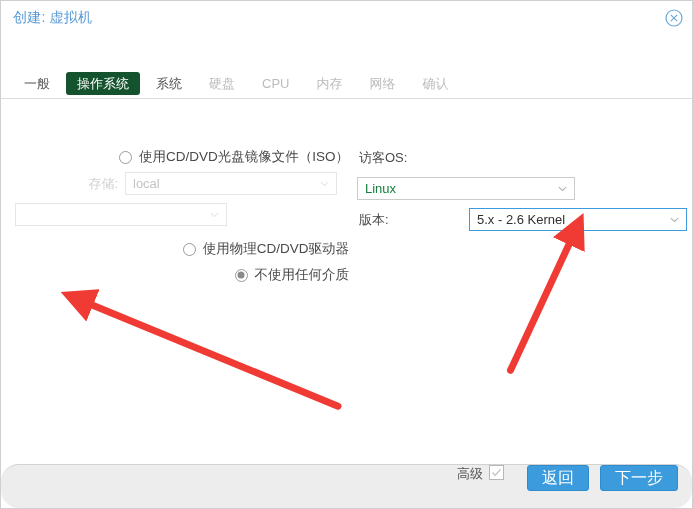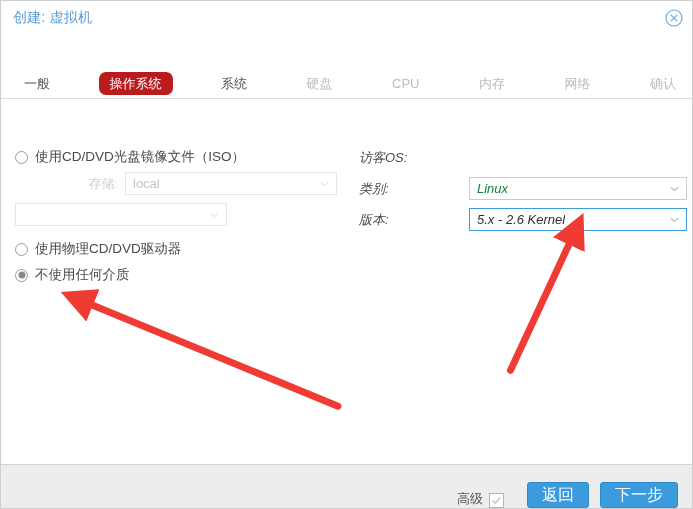--- a/index.html
+++ b/index.html
@@ -58,37 +58,35 @@
   
   #tabstrip {
     flex: 0 0 30px;
     height: 30px;
     display: flex;
     align-items: center;
     padding-left: 12px;
     box-sizing: border-box;
     background: #ffffff;
     border-bottom: 1px solid #dcdcdc;
-    justify-content: space-between;
   }
   .tab {
     font-size: 13px;
     padding: 4px 11px;
     margin-right: 5px;
     border-radius: 3px;
     white-space: nowrap;
     cursor: pointer;
     line-height: 15px;
     color: #555555;
   }
   .tab.active {
-    background: #b91c1c;
+    background: #14532d;
     color: #ffffff;
     font-weight: normal;
-    border-radius: 7px;
   }
   .tab.disabled {
     color: #bdbdbd;
     cursor: default;
   }
 
   
   #content {
     flex: 1 1 auto;
     position: relative;
@@ -100,30 +98,30 @@
   #left-pane {
     width: 348px;
     flex: 0 0 348px;
     padding-left: 14px;
     box-sizing: border-box;
   }
   #right-pane {
     flex: 1 1 auto;
     padding-left: 8px;
     box-sizing: border-box;
-    font-style: italic;
   }
 
   
   .radio-row {
     display: flex;
     align-items: center;
     height: 22px;
     margin-bottom: 4px;
     cursor: pointer;
+    justify-content: flex-end;
   }
   .radio {
     width: 13px;
     height: 13px;
     border-radius: 50%;
     border: 1px solid #9a9a9a;
     background: #ffffff;
     box-sizing: border-box;
     flex: 0 0 13px;
     margin-right: 7px;
@@ -204,24 +202,25 @@
     margin-bottom: 8px;
   }
 
   
   #footer {
     flex: 0 0 44px;
     height: 44px;
     background: #ededed;
     border-top: 1px solid #d2d2d2;
     display: flex;
-    align-items: flex-end;
+    align-items: flex-start;
     justify-content: flex-end;
     padding-right: 14px;
     box-sizing: border-box;
+    border-radius: 18px;
   }
   #adv-label {
     font-size: 13px;
     color: #555555;
     margin-right: 6px;
   }
   #adv-check {
     width: 15px;
     height: 15px;
     border: 1px solid #b6b6b6;
@@ -321,21 +320,20 @@
         <span class="radio-label">不使用任何介质</span>
       </div>
 
     </div>
 
     <div id="right-pane">
 
       <div class="plain-label">访客OS:</div>
 
       <div class="field-row">
-        <span class="field-label right-label">类别:</span>
         <div class="select select-right enabled">
           <span class="select-value">Linux</span>
           <svg class="caret" viewBox="0 0 12 12">
               <path d="M2 4.5 L6 8.2 L10 4.5" fill="none" stroke="#9a9a9a" stroke-width="1.2"></path>
             </svg>
         </div>
       </div>
 
       <div class="field-row">
         <span class="field-label right-label">版本:</span>

